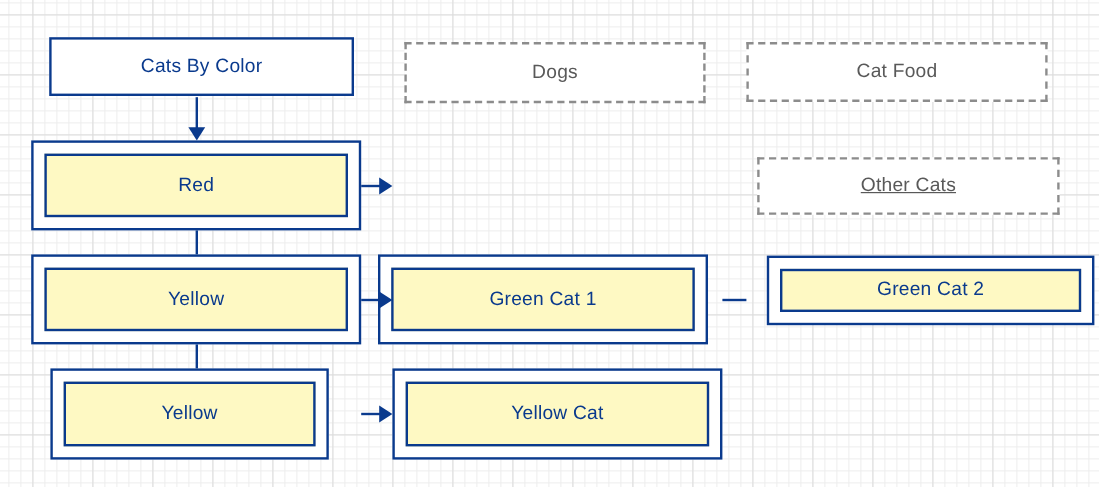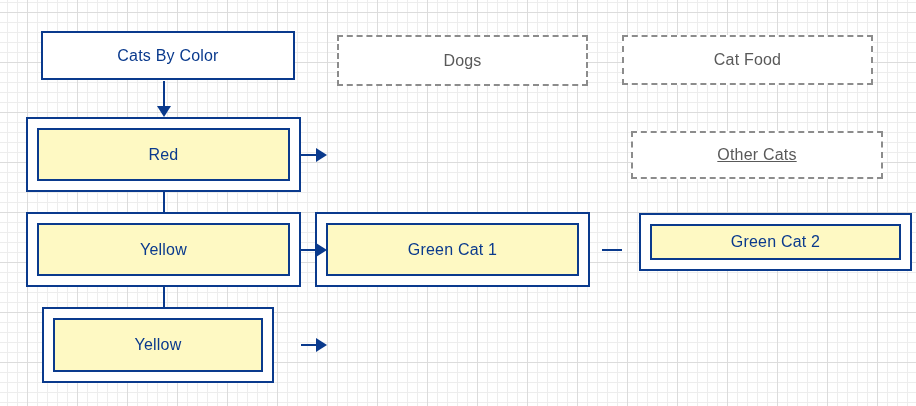--- a/index.html
+++ b/index.html
@@ -112,20 +112,25 @@
     <div class="inner">
       <span>Green Cat 2</span>
     </div>
   </div>
 
   <div class="node solid-double" id="n-yellow">
     <div class="inner">
       <span>Yellow</span>
     </div>
   </div>
+  <div class="node solid-double" id="n-yelcat">
+    <div class="inner">
+      <span>Yellow Cat</span>
+    </div>
+  </div>
 
   <div class="edge-line" id="e-cats-red-line"></div>
   <div class="arrow-down" id="e-cats-red-head"></div>
 
   <div class="edge-line" id="e-red-green"></div>
   <div class="edge-line" id="e-green-yellow"></div>
 
   <div class="edge-line" id="e-red-redcat-line"></div>
   <div class="arrow-right" id="e-red-redcat-head"></div>
 

